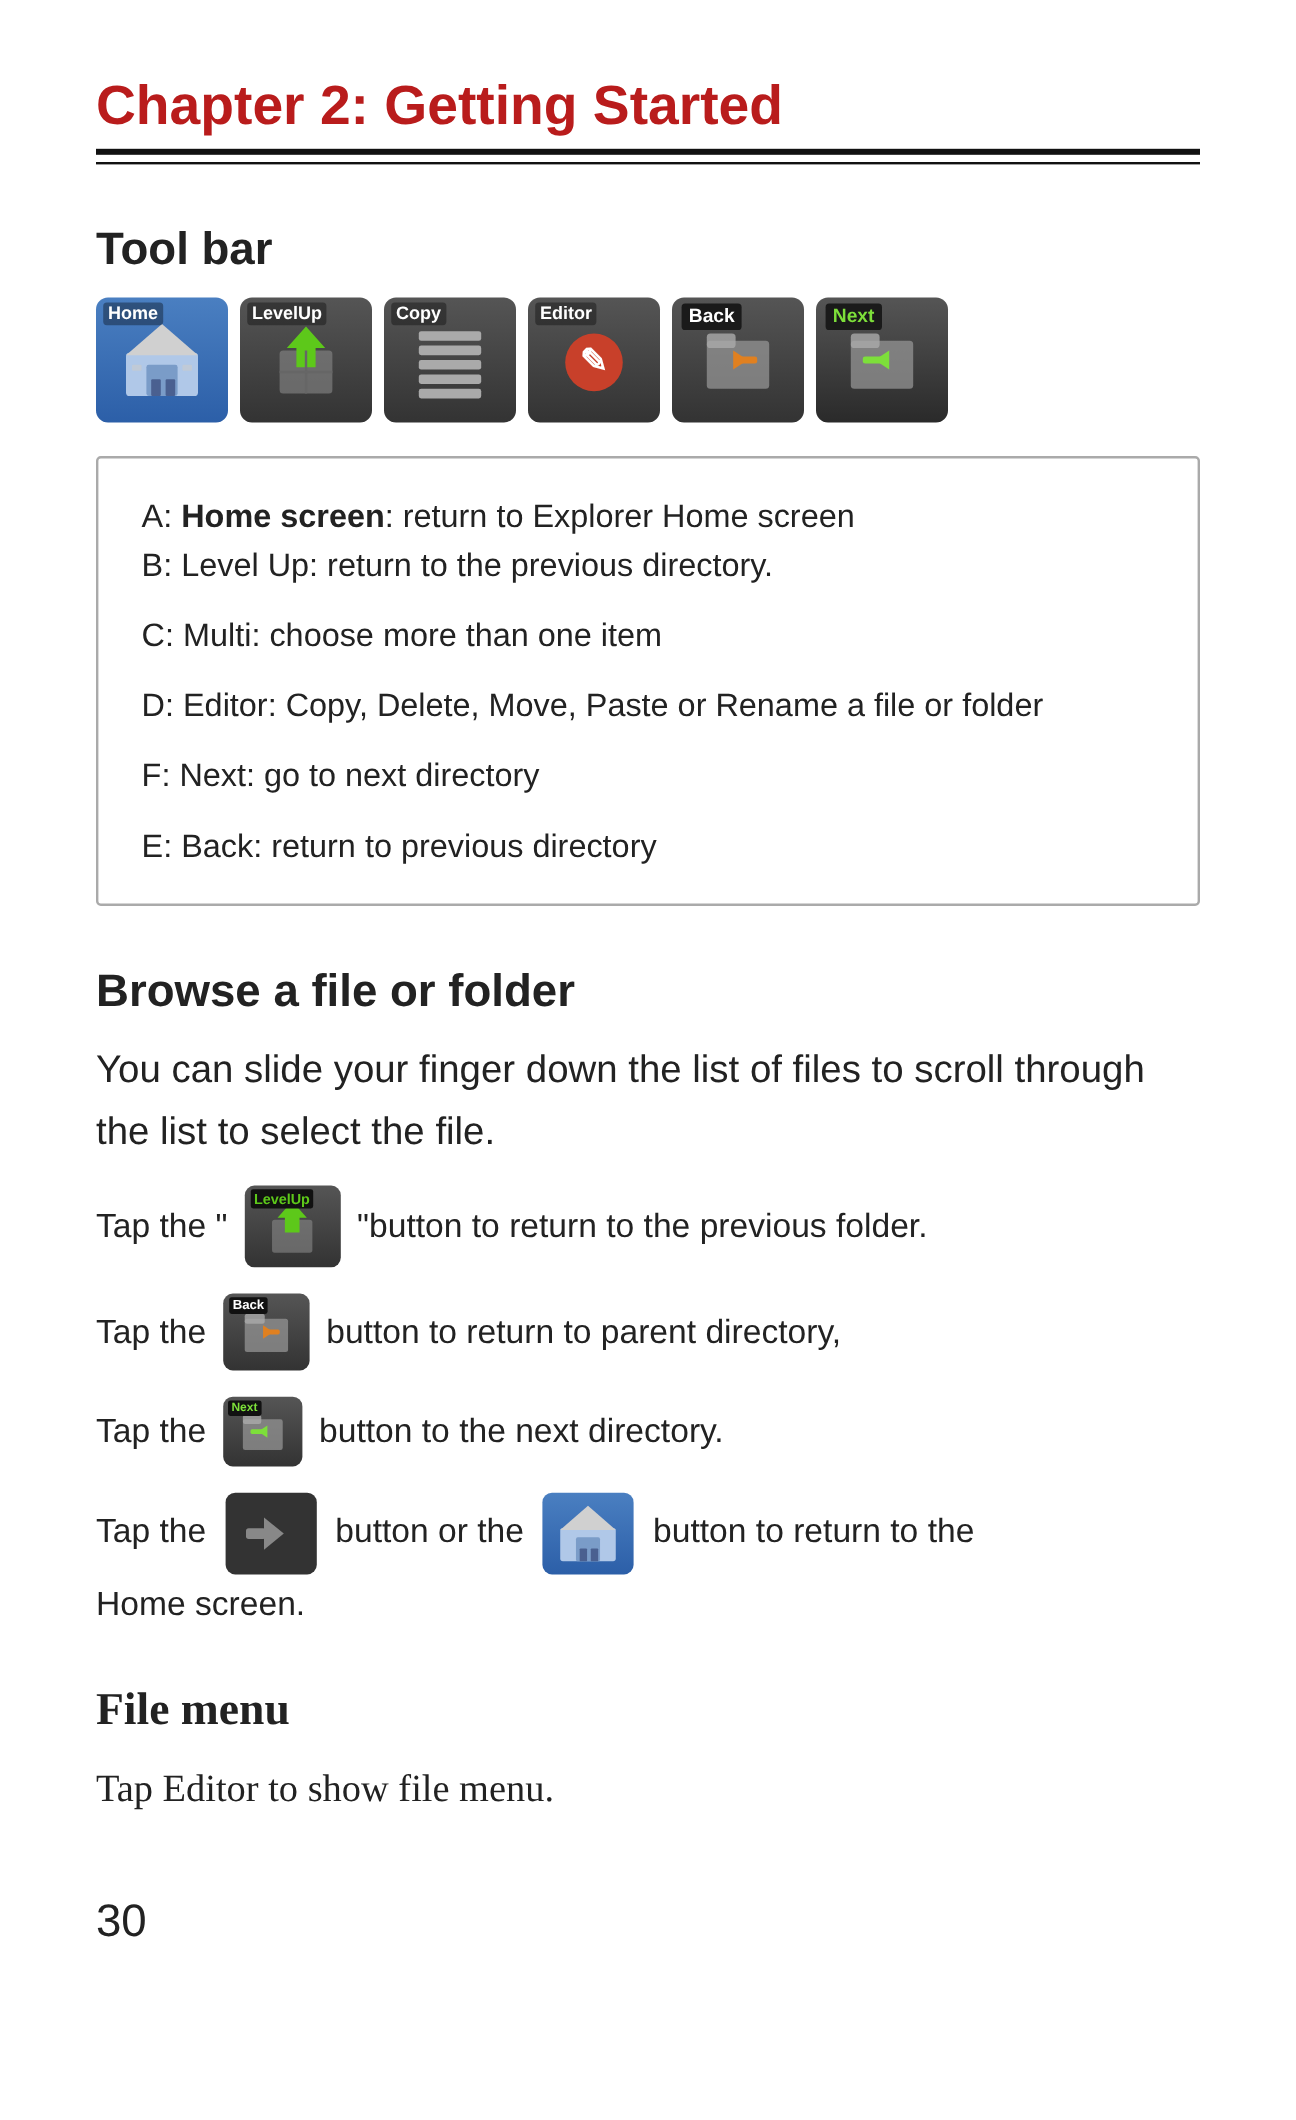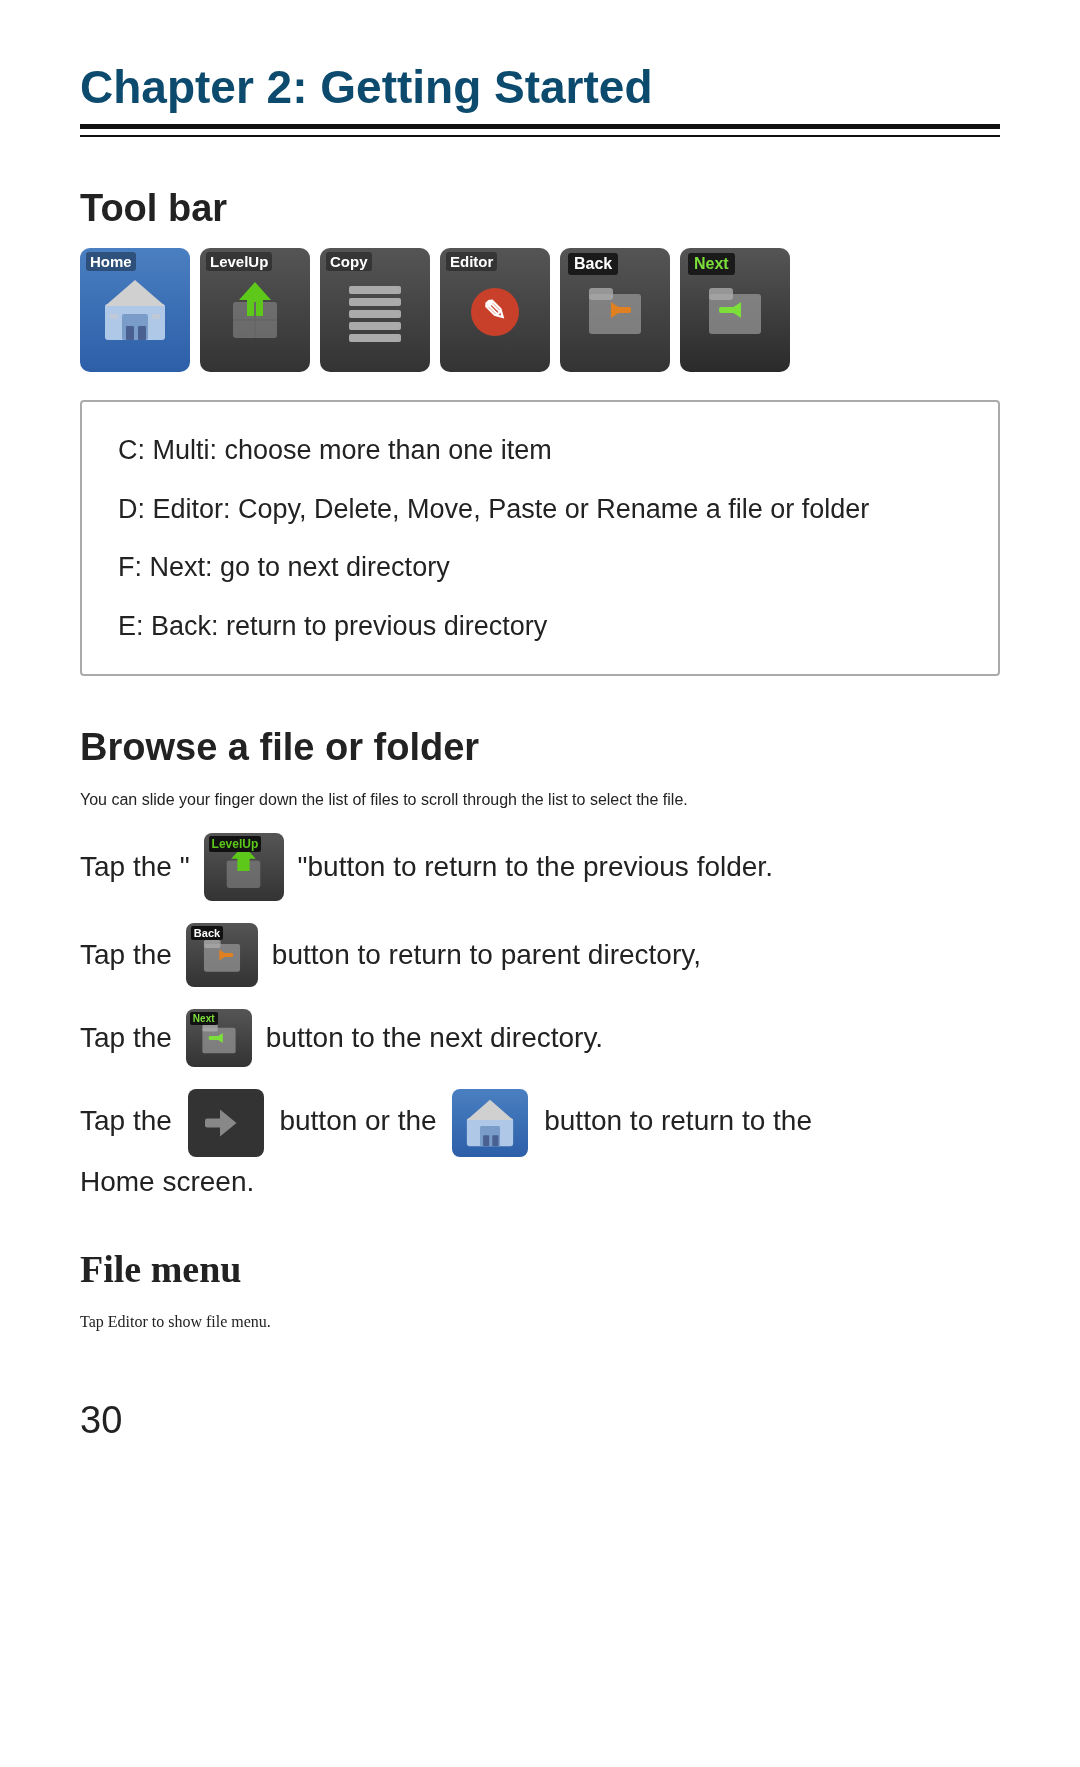--- a/index.html
+++ b/index.html
@@ -10,21 +10,21 @@
       background: #ffffff;
       font-family: Arial, sans-serif;
       font-size: 28px;
       color: #222;
       padding: 60px 80px 80px 80px;
     }
 
     .chapter-title {
       font-size: 46px;
       font-weight: 900;
-      color: #0c4a6e;
+      color: #b91c1c;
       margin-bottom: 10px;
     }
 
     .divider {
       border: none;
       border-top: 5px solid #111;
       margin-bottom: 6px;
     }
     .divider2 {
       border: none;
@@ -47,21 +47,21 @@
       display: flex;
       gap: 10px;
       margin-bottom: 28px;
       align-items: flex-end;
     }
 
     
     .icon-block {
       position: relative;
       width: 110px;
-      height: 124px;
+      height: 104px;
       border-radius: 10px;
       display: flex;
       flex-direction: column;
       align-items: center;
       justify-content: center;
       overflow: hidden;
     }
 
     .icon-label-top {
       position: absolute;
@@ -148,21 +148,21 @@
     }
 
     .desc-box .bold { font-weight: bold; }
 
     
     .browse-section {
       margin-bottom: 40px;
     }
 
     .browse-text {
-      font-size: 16px;
+      font-size: 32px;
       line-height: 1.6;
       margin-bottom: 20px;
     }
 
     .inline-row {
       display: flex;
       align-items: center;
       gap: 14px;
       margin-bottom: 22px;
       flex-wrap: wrap;
@@ -284,20 +284,21 @@
         <rect x="10" y="20" width="52" height="40" rx="3" fill="#9a9a9a" opacity="0.7"></rect>
         <rect x="10" y="14" width="24" height="12" rx="3" fill="#aaa" opacity="0.8"></rect>
 
         <polygon points="30,36 42,28 42,44" fill="#7ddf3a"></polygon>
         <rect x="20" y="33" width="20" height="6" rx="2" fill="#7ddf3a"></rect>
       </svg>
     </div>
   </div>
 
   <div class="desc-box">
+    <p>A: <span class="bold">Home screen</span>: return to Explorer Home screen<br>B: Level Up: return to the previous directory.</p>
     <p>C:  Multi: choose more than one item</p>
     <p>D:  Editor: Copy, Delete, Move, Paste or Rename a file or folder</p>
     <p>F:  Next: go to next directory</p>
     <p>E:  Back: return to previous directory</p>
   </div>
 </div>
 
 <div class="browse-section">
   <div class="section-heading">Browse a file or folder</div>
 

